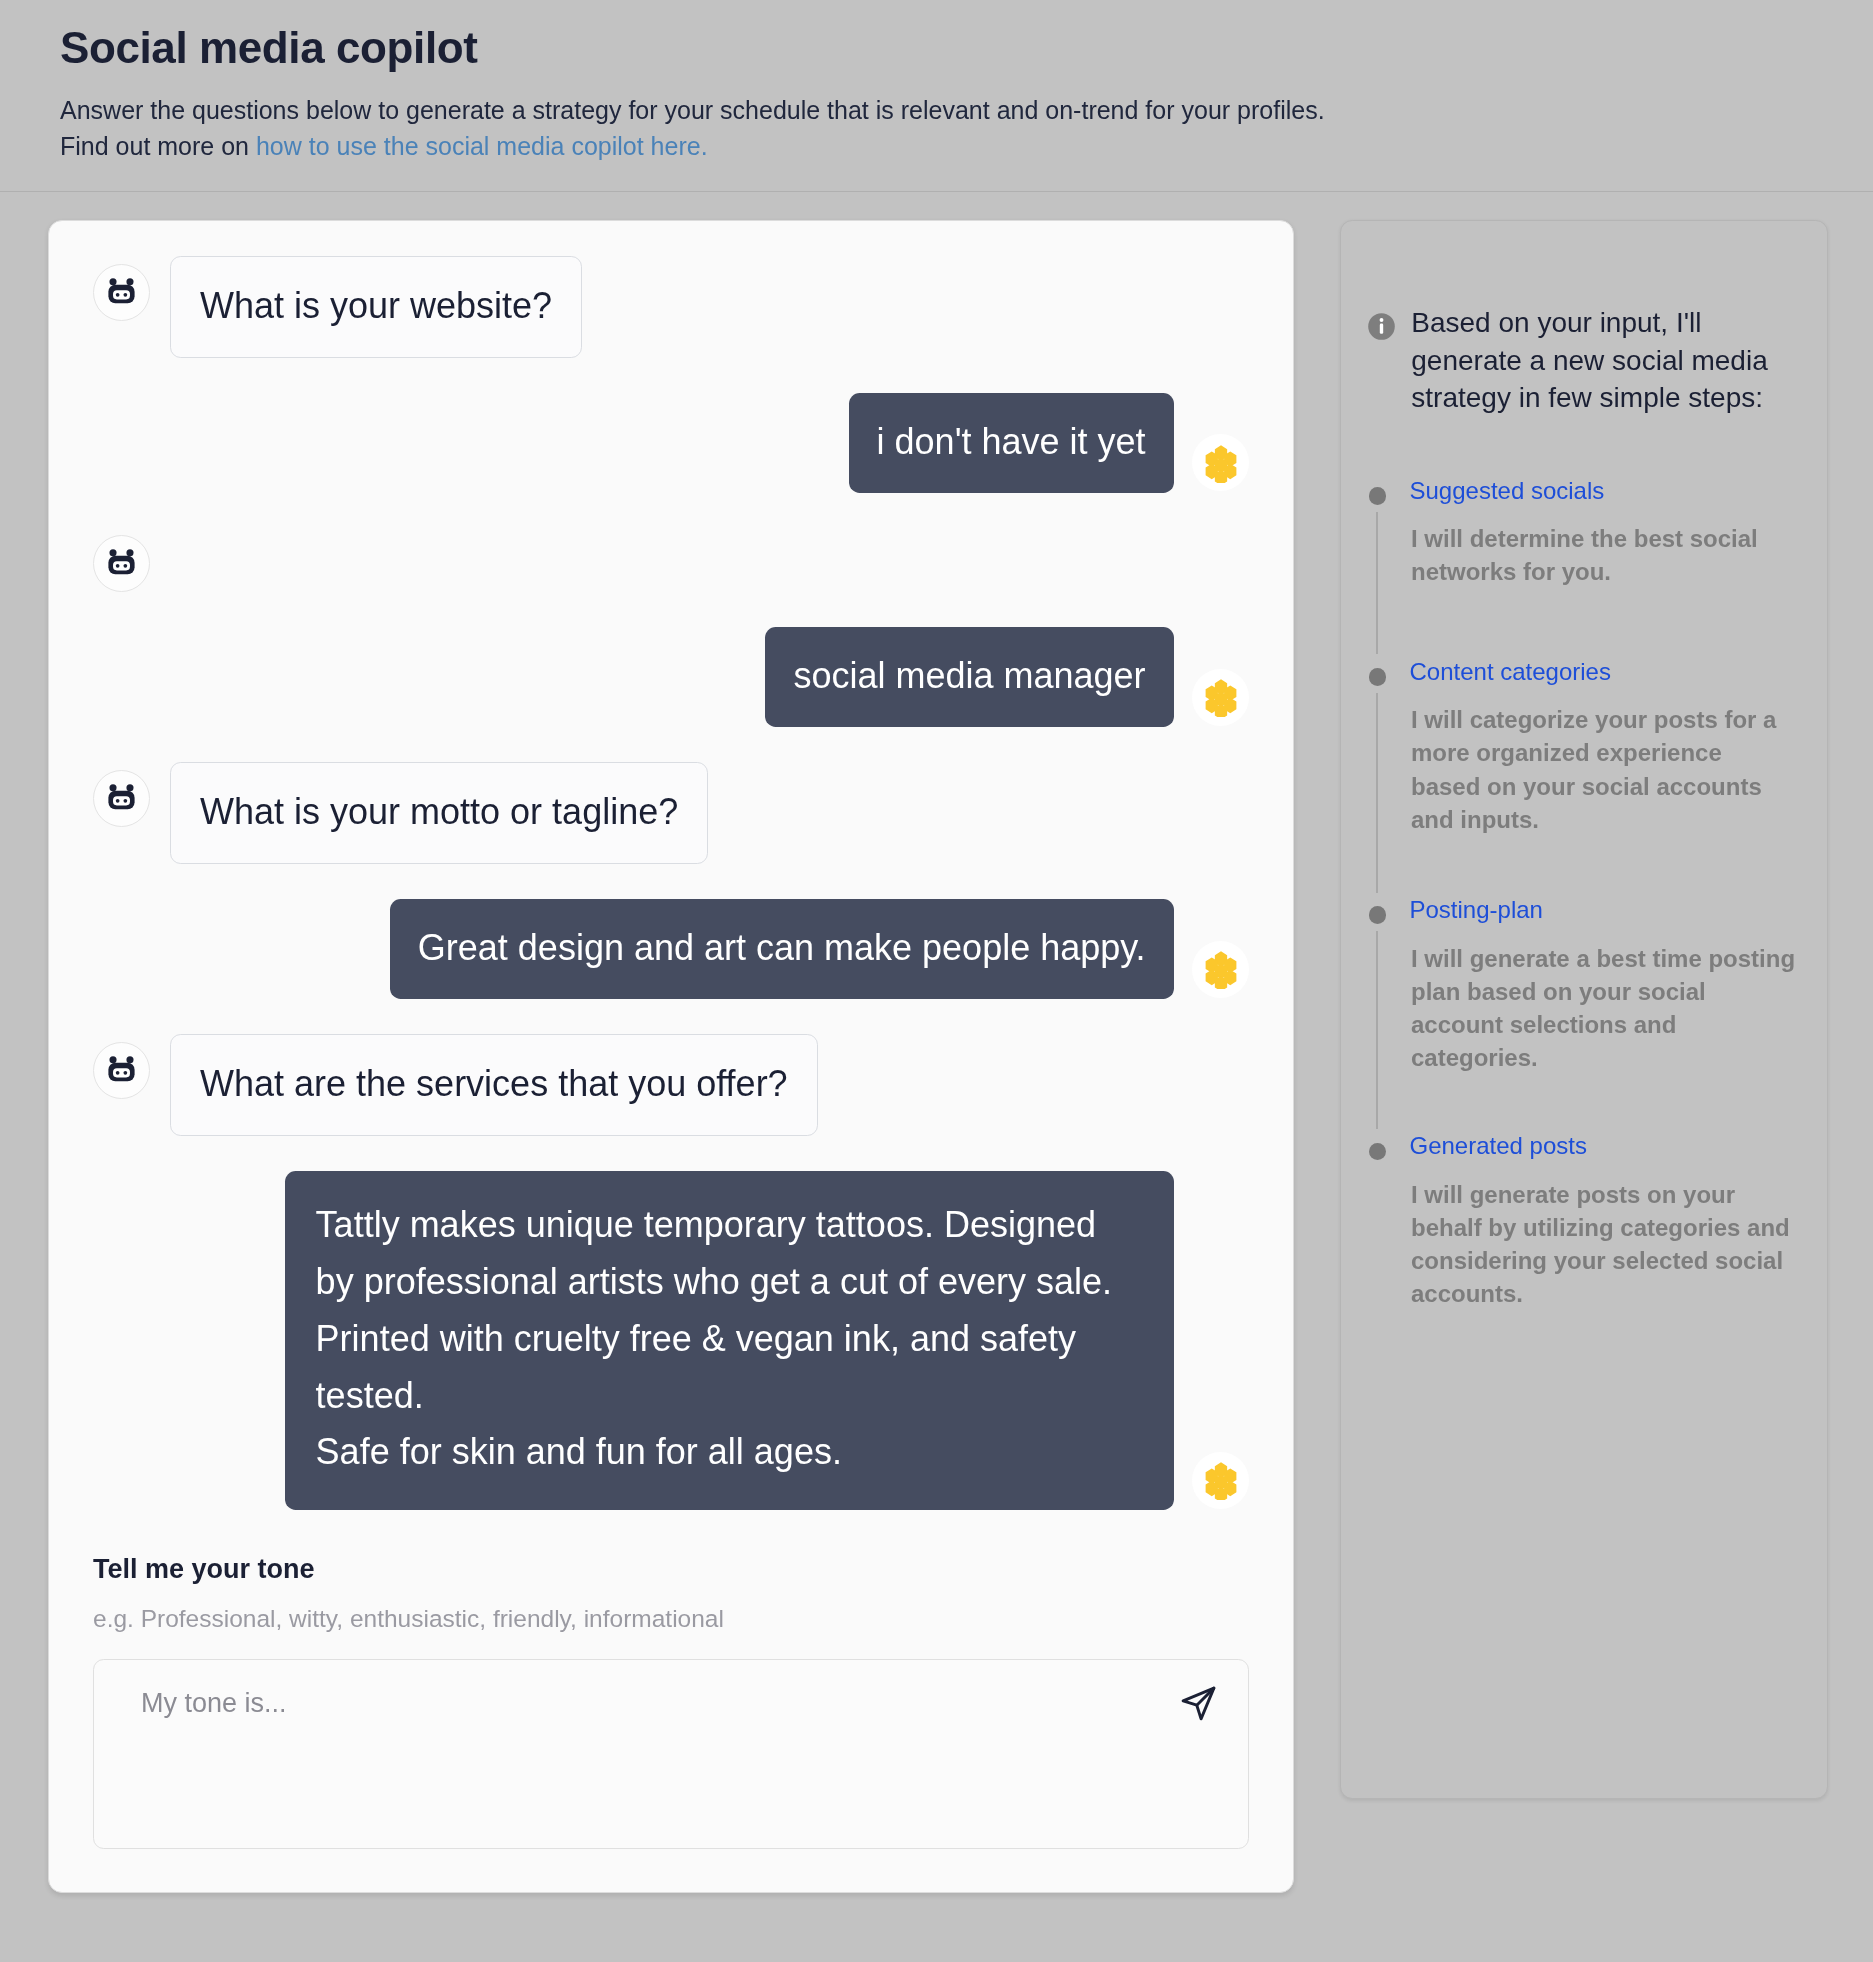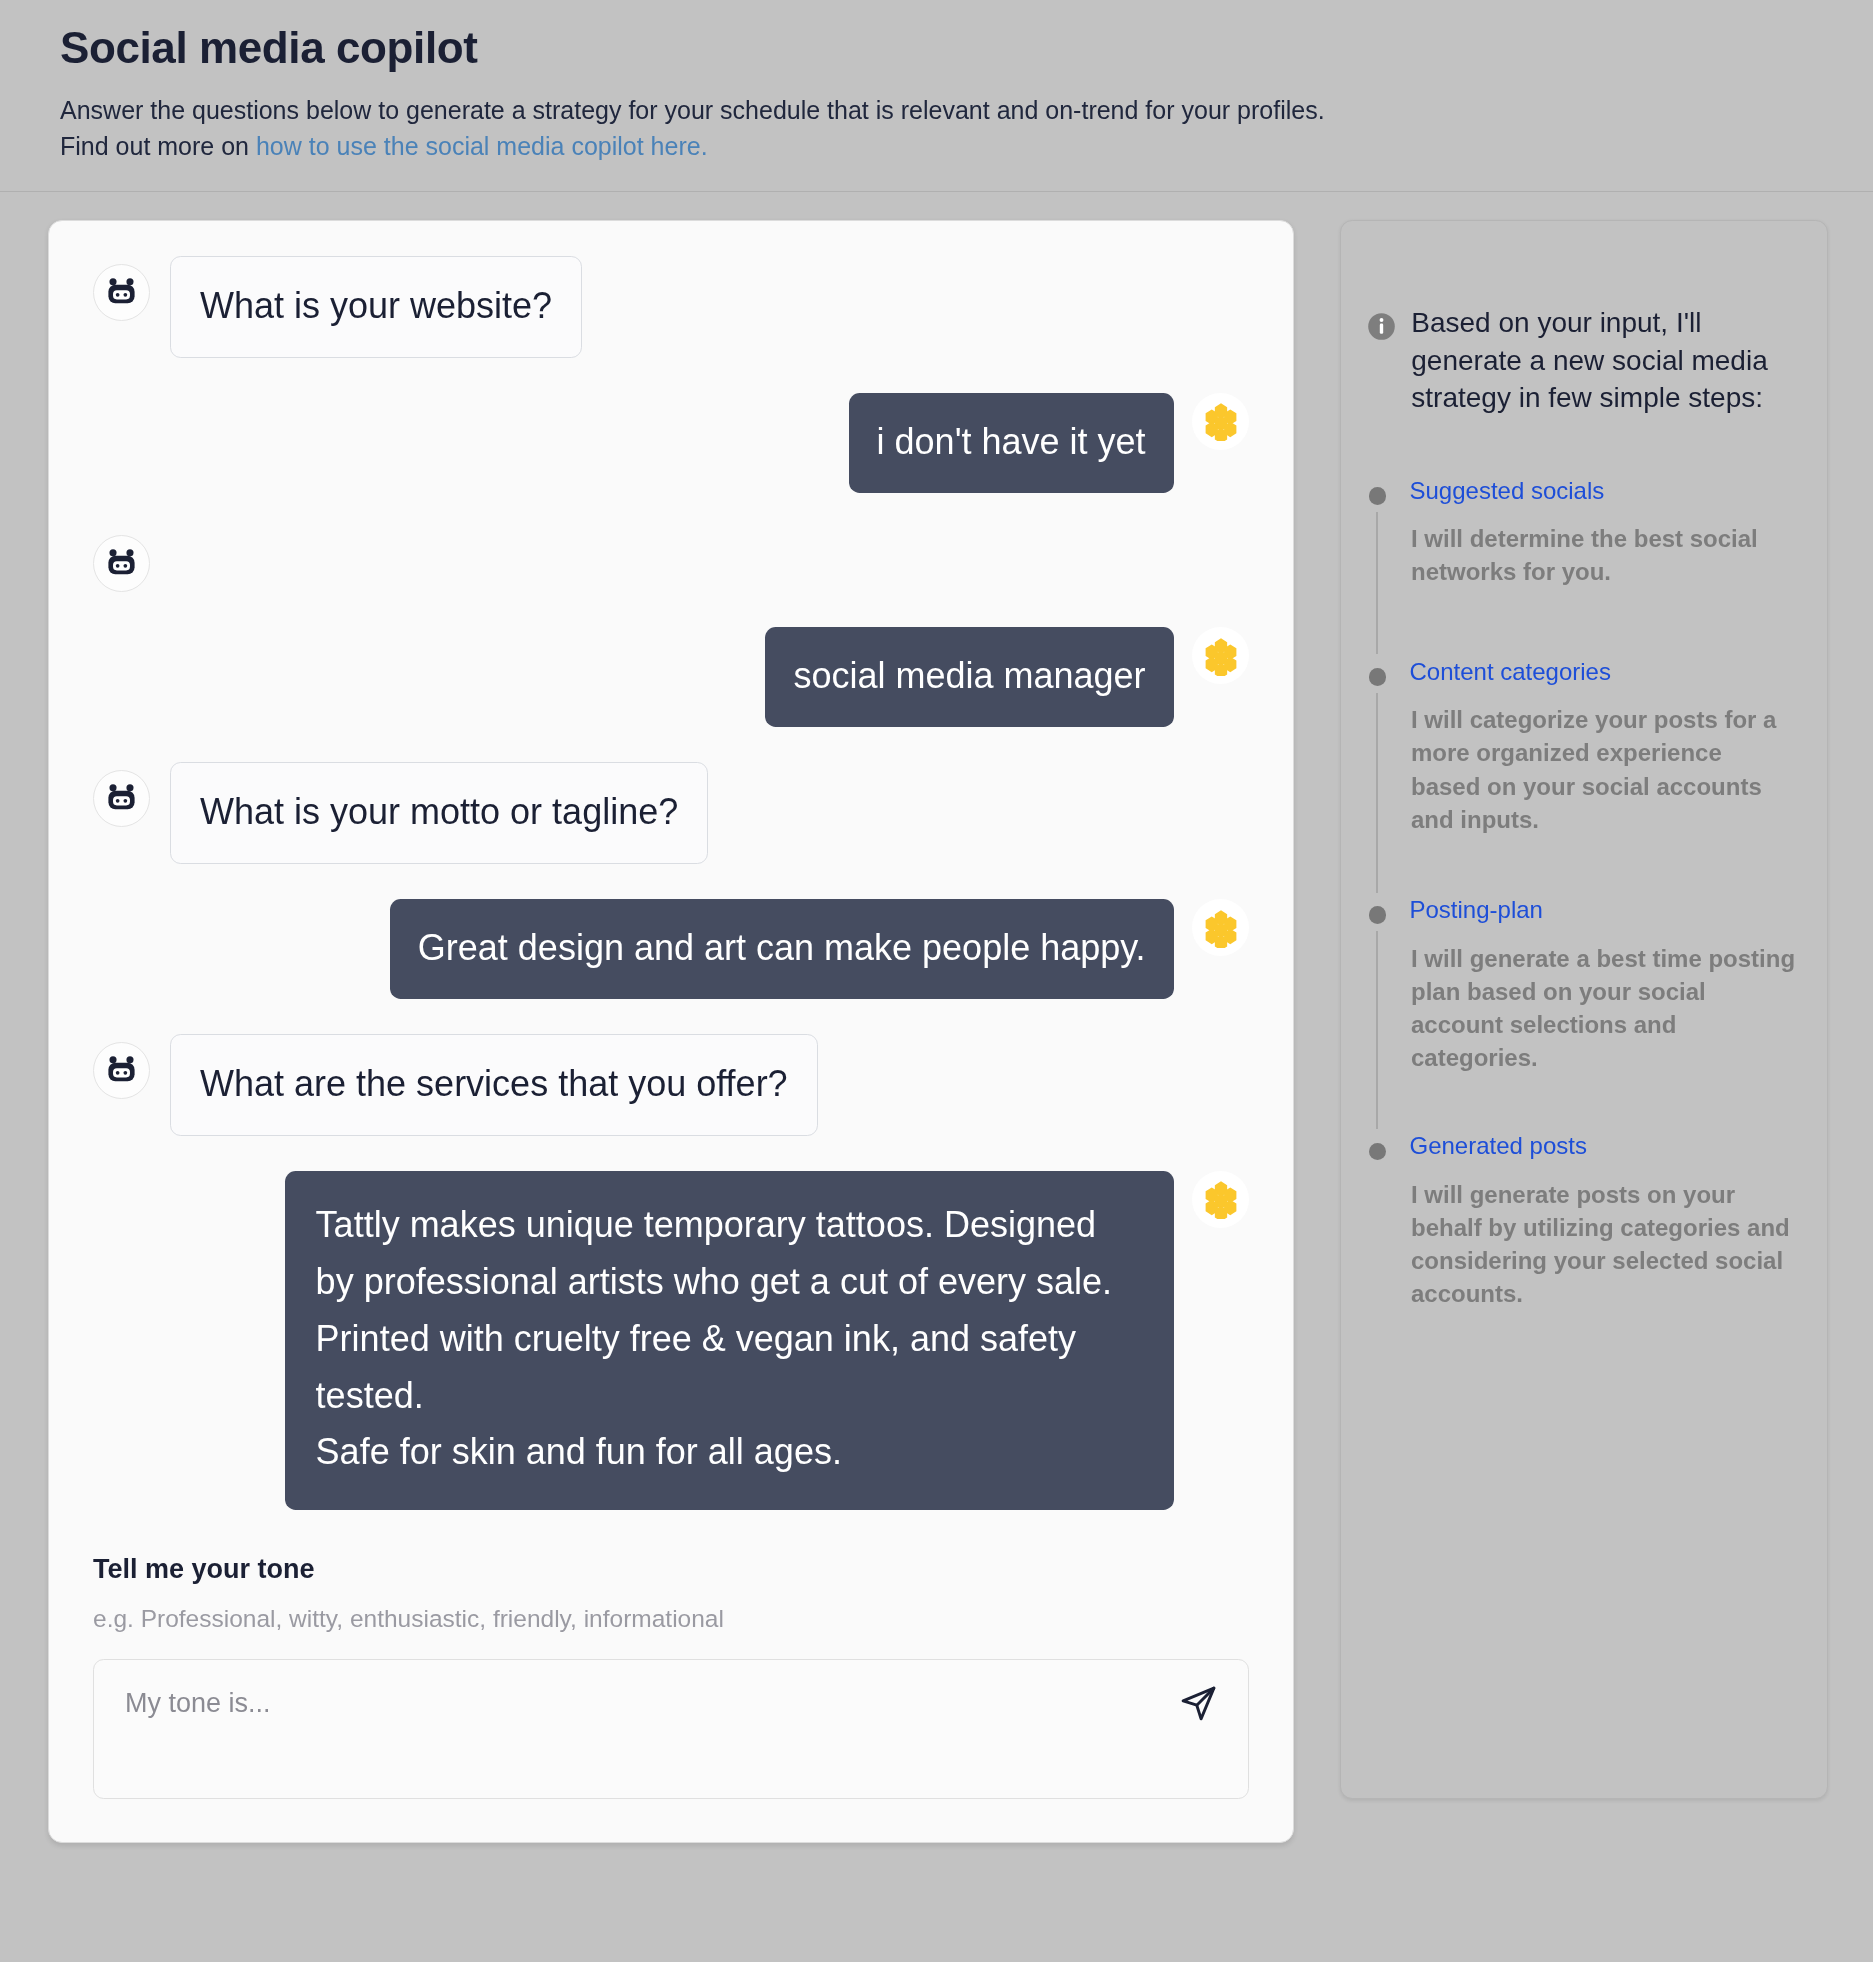--- a/index.html
+++ b/index.html
@@ -54,21 +54,21 @@
     padding: 35px 44px 43px 44px;
     min-height: 1579px;
   }
 
   .msg-row {
     display: flex;
     align-items: flex-start;
     margin-bottom: 35px;
   }
   .msg-row.bot { justify-content: flex-start; }
-  .msg-row.user { justify-content: flex-end; }
+  .msg-row.user { justify-content: flex-end; align-items: flex-end; }
 
   
   .avatar {
     width: 57px;
     height: 57px;
     border-radius: 50%;
     flex: 0 0 57px;
     display: flex;
     align-items: center;
     justify-content: center;
@@ -119,22 +119,22 @@
   .tone-hint {
     font-size: 24.5px;
     color: #9a9aa2;
     margin-bottom: 26px;
   }
   .tone-box {
     position: relative;
     background: #fbfbfb;
     border: 0.8px solid #e0e0e0;
     border-radius: 10.7px;
-    height: 140px;
-    padding: 28px 31px;
+    height: 190px;
+    padding: 28px 47px;
   }
   .tone-placeholder {
     font-size: 27px;
     color: #8b8b93;
   }
   .send-icon {
     position: absolute;
     top: 23px;
     right: 29px;
     width: 41px;

